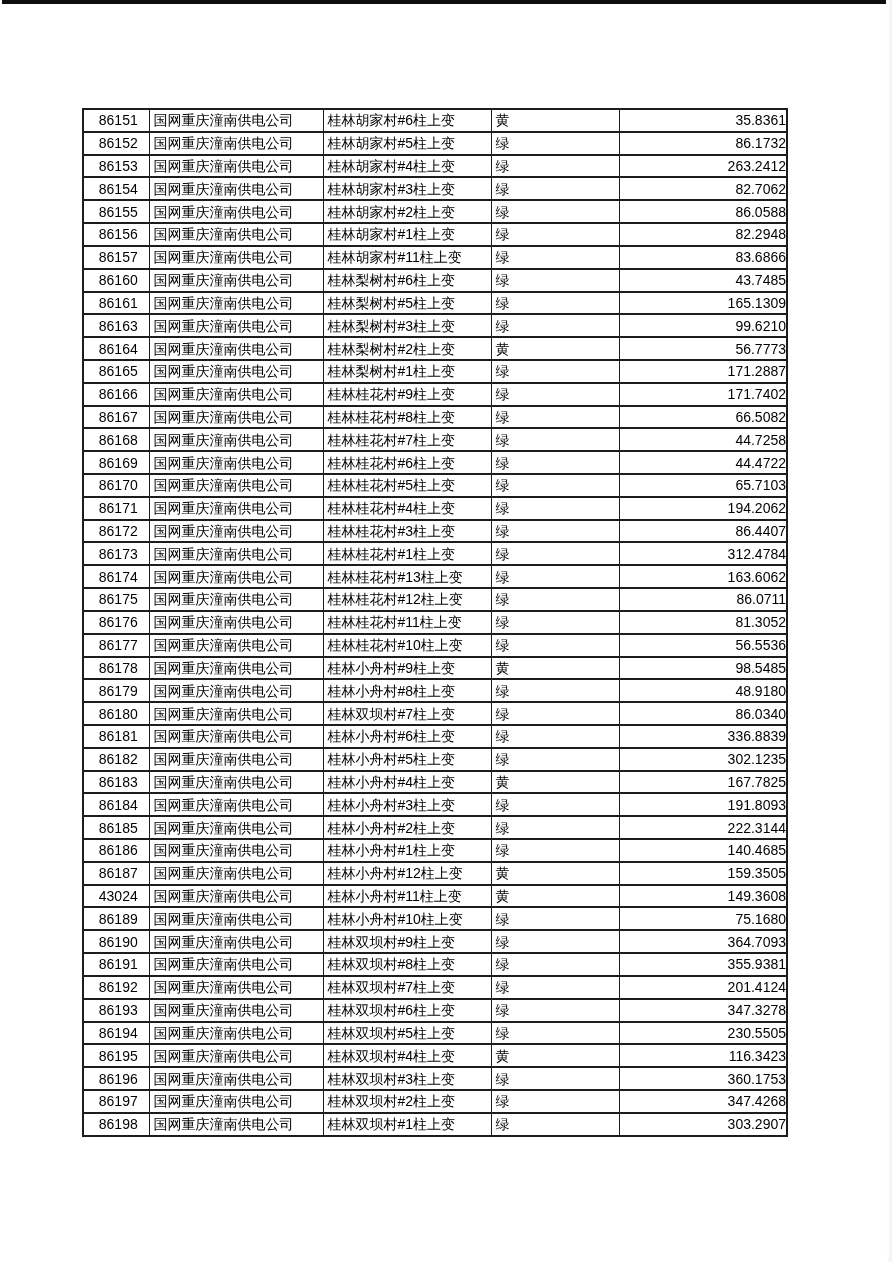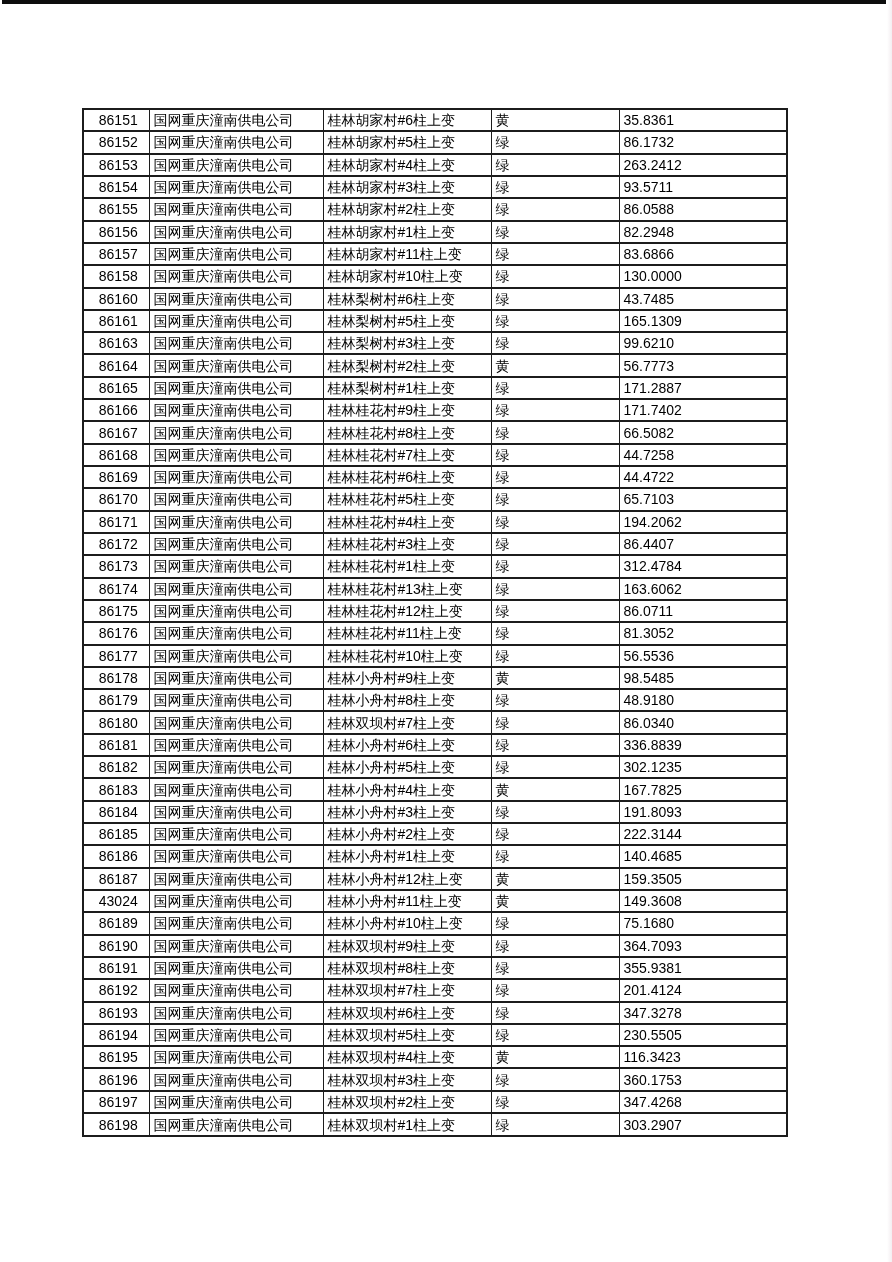--- a/index.html
+++ b/index.html
@@ -47,21 +47,21 @@
     font-size: 14px;
     line-height: 1;
     color: #000000;
     padding: 0 0 0 4px;
     white-space: nowrap;
     overflow: hidden;
     vertical-align: middle;
   }
   table.sheet { border: 2px solid #1c1c1c; }
   td.c-id    { text-align: center; padding: 0; font-size: 14px; }
-  td.c-value { text-align: left; padding: 0; font-size: 14px; }
+  td.c-value { text-align: right; padding: 0; font-size: 14px; }
   col.w-id      { width: 66px; }
   col.w-company { width: 174px; }
   col.w-name    { width: 168px; }
   col.w-status  { width: 128px; }
   col.w-value   { width: 168px; }
 </style>
 </head>
 <body>
 
 <div class="page">
@@ -97,21 +97,21 @@
         <td class="c-company">国网重庆潼南供电公司</td>
         <td class="c-name">桂林胡家村#4柱上变</td>
         <td class="c-status">绿</td>
         <td class="c-value">263.2412</td>
       </tr>
         <tr>
         <td class="c-id">86154</td>
         <td class="c-company">国网重庆潼南供电公司</td>
         <td class="c-name">桂林胡家村#3柱上变</td>
         <td class="c-status">绿</td>
-        <td class="c-value">93.5711</td>
+        <td class="c-value">82.7062</td>
       </tr>
         <tr>
         <td class="c-id">86155</td>
         <td class="c-company">国网重庆潼南供电公司</td>
         <td class="c-name">桂林胡家村#2柱上变</td>
         <td class="c-status">绿</td>
         <td class="c-value">86.0588</td>
       </tr>
         <tr>
         <td class="c-id">86156</td>
@@ -119,27 +119,20 @@
         <td class="c-name">桂林胡家村#1柱上变</td>
         <td class="c-status">绿</td>
         <td class="c-value">82.2948</td>
       </tr>
         <tr>
         <td class="c-id">86157</td>
         <td class="c-company">国网重庆潼南供电公司</td>
         <td class="c-name">桂林胡家村#11柱上变</td>
         <td class="c-status">绿</td>
         <td class="c-value">83.6866</td>
-      </tr>
-        <tr>
-        <td class="c-id">86158</td>
-        <td class="c-company">国网重庆潼南供电公司</td>
-        <td class="c-name">桂林胡家村#10柱上变</td>
-        <td class="c-status">绿</td>
-        <td class="c-value">130.0000</td>
       </tr>
         <tr>
         <td class="c-id">86160</td>
         <td class="c-company">国网重庆潼南供电公司</td>
         <td class="c-name">桂林梨树村#6柱上变</td>
         <td class="c-status">绿</td>
         <td class="c-value">43.7485</td>
       </tr>
         <tr>
         <td class="c-id">86161</td>

